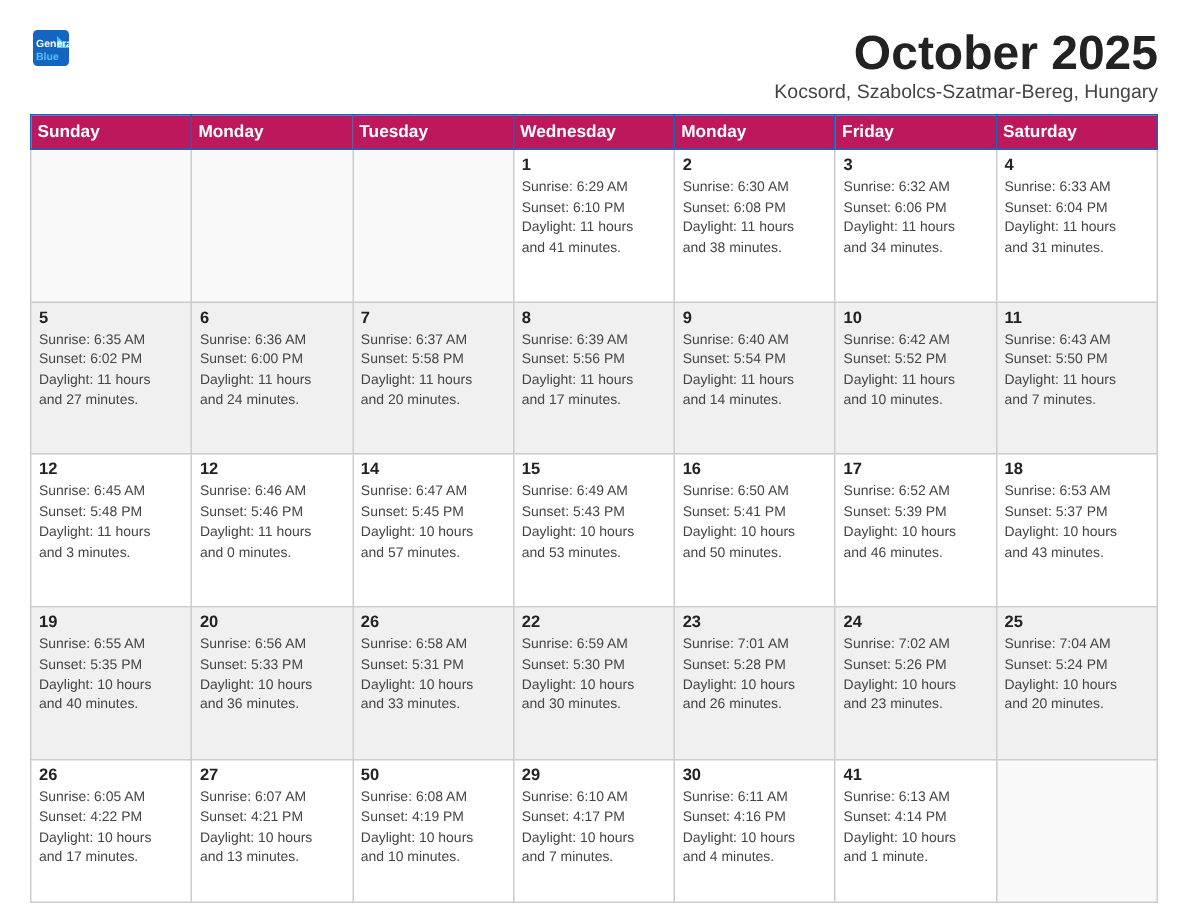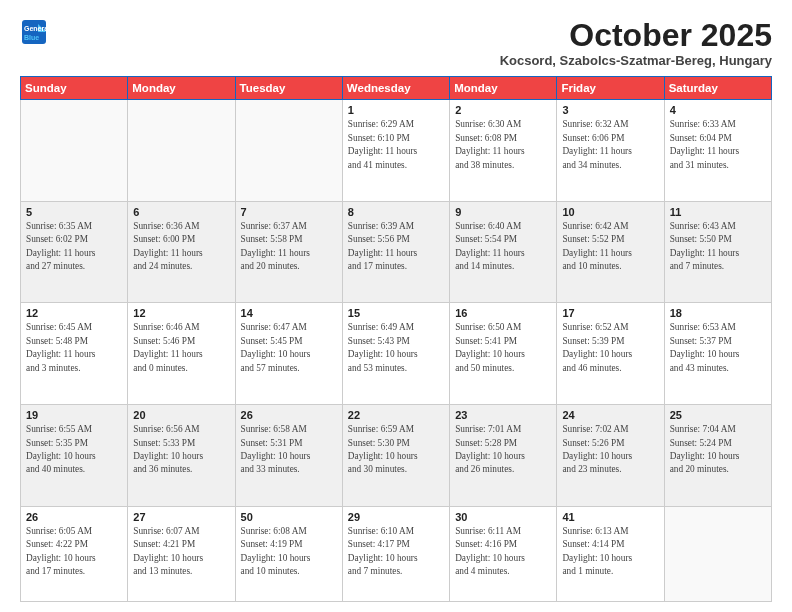--- a/index.html
+++ b/index.html
@@ -38,30 +38,29 @@
     }
     .month-title {
       font-size: 32px;
       font-weight: bold;
       color: #222;
       line-height: 1.1;
     }
     .location {
       font-size: 13px;
       color: #444;
-      font-weight: bold;
     }
     .calendar {
       width: 100%;
       border-collapse: collapse;
       flex: 1;
       table-layout: fixed;
     }
     .calendar th {
-      background: #ef4444;
+      background: #be185d;
       color: #fff;
       font-size: 11.5px;
       font-weight: bold;
       padding: 5px 4px;
       text-align: left;
       border: 1px solid #1565c0;
     }
     .calendar td {
       border: 1px solid #ccc;
       vertical-align: top;
@@ -77,21 +76,20 @@
     .day-num {
       font-size: 11px;
       font-weight: bold;
       color: #222;
       margin-bottom: 2px;
     }
     .day-info {
       line-height: 1.45;
       color: #444;
       font-size: 9.3px;
-      font-family: Liberation Serif, serif;
     }
     .empty { background: #f9f9f9; }
     .row-shaded td { background: #f0f0f0; }
   </style>
 </head>
 <body>
 
 <div class="page">
   <div class="header">
     <div class="logo">

